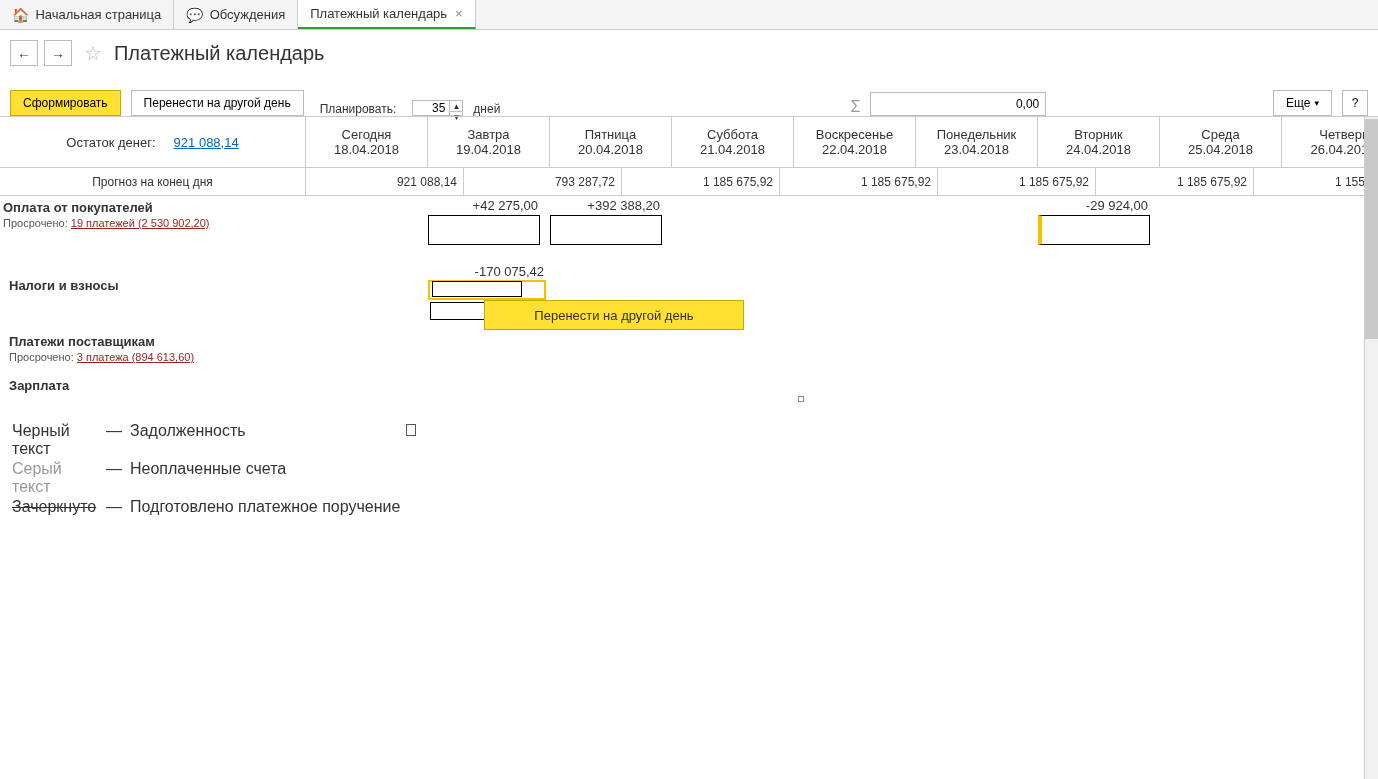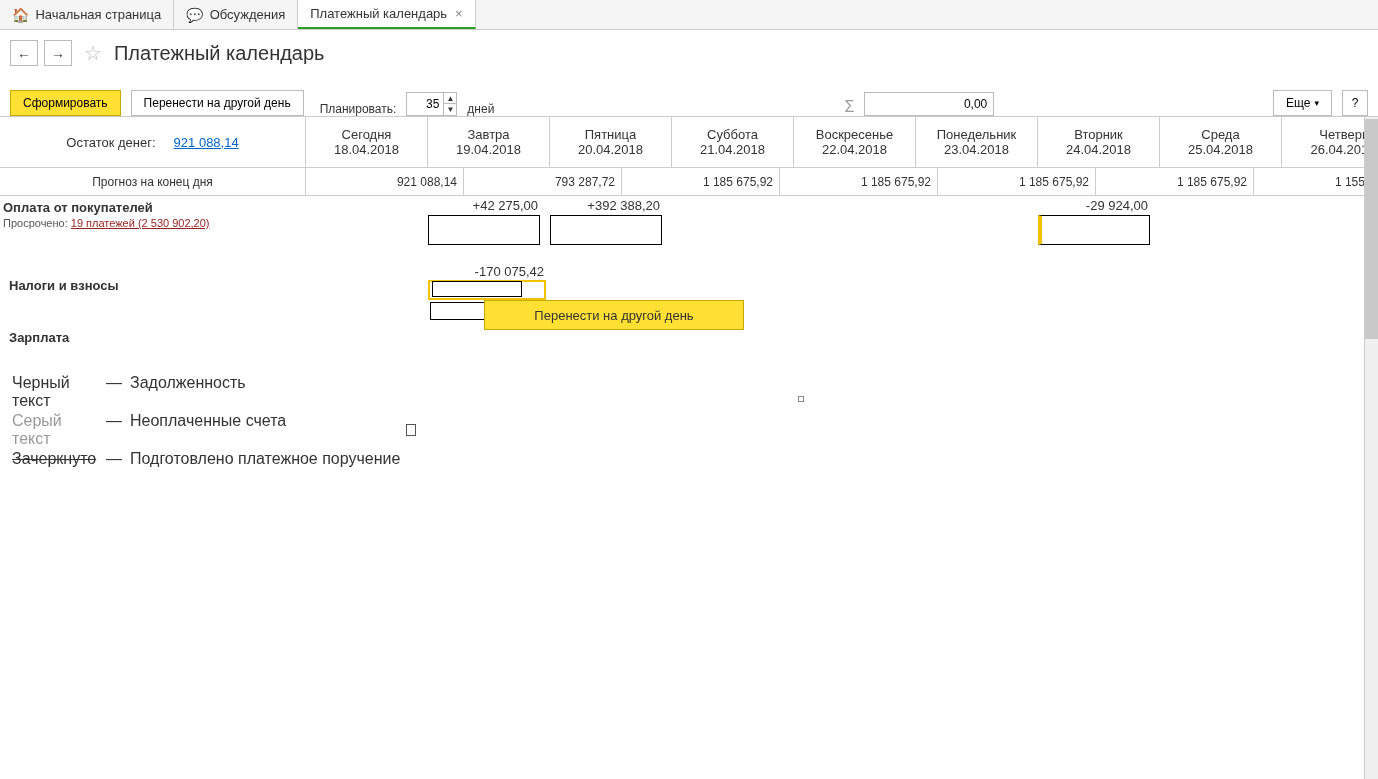--- a/index.html
+++ b/index.html
@@ -68,35 +68,36 @@
   }
   .btn-yellow {
     background: #ffe033;
     border: 1px solid #c9a900;
     font-weight: normal;
   }
   .plan-label { margin-left: 6px; }
   .spin-wrap {
     display: flex; align-items: stretch;
     border: 1px solid #bbb;
-    height: 24px;
+    height: 16px;
+    margin-left: 6px;
   }
   .spin-input {
     width: 36px; border: none; text-align: right; padding: 0 4px;
     font-size: 12px; outline: none;
   }
   .spin-btns { display: flex; flex-direction: column; border-left: 1px solid #bbb; }
   .spin-btns div {
     height: 11px; width: 12px; font-size: 8px; line-height: 11px;
     text-align: center; cursor: pointer; border-bottom: 1px solid #bbb;
   }
   .spin-btns div:last-child { border-bottom: none; }
   .sigma { color: #999; font-size: 16px; margin-left: 340px; }
   .sum-input {
-    width: 130px; height: 24px; border: 1px solid #bbb;
+    width: 176px; height: 24px; border: 1px solid #bbb;
     text-align: right; padding: 4px 6px; font-size: 12px;
   }
   .spacer { flex: 1; }
   .more-btn { display:flex; align-items:center; gap:4px; }
   .more-btn::after { content:"▾"; font-size:9px; }
   .help-btn { width: 26px; padding:0; justify-content:center; }
   .grid-area {
     position: relative;
     overflow: auto;
     height: calc(779px - 30px - 46px - 40px);
@@ -342,20 +343,30 @@
         <div class="amount">-170 075,42</div>
 
         <div class="yellow-outline" style="left:0px; top:18px; width:118px; height:20px;"></div>
         <div class="drag-overlay" style="left:4px; top:19px; width:90px; height:16px;"></div>
         <div class="drag-overlay" style="left:2px; top:40px; width:56px; height:18px;"></div>
 
         <div class="tooltip" style="left:56px; top:38px;">Перенести на другой день</div>
       </div>
     </div>
 
+    <div class="cat-row" style="height:40px; margin-top:8px;">
+      <div class="cat-stripe stripe-yellow"></div>
+      <div class="cat-label">
+        <div class="cat-title">Платежи поставщикам</div>
+        <div class="cat-sub">
+          <span>Просрочено:</span>
+          <span class="link-red">3 платежа (894 613,60)</span>
+        </div>
+      </div>
+    </div>
 
     <div class="cat-row" style="height:30px; margin-top:4px;">
       <div class="cat-stripe stripe-blue"></div>
       <div class="cat-label">
         <div class="cat-title">Зарплата</div>
       </div>
     </div>
 
     <div class="small-square" style="left:406px; top:228px;"></div>
     <div class="small-square" style="left:798px; top:200px; width:6px; height:6px; border-color:#888;"></div>

